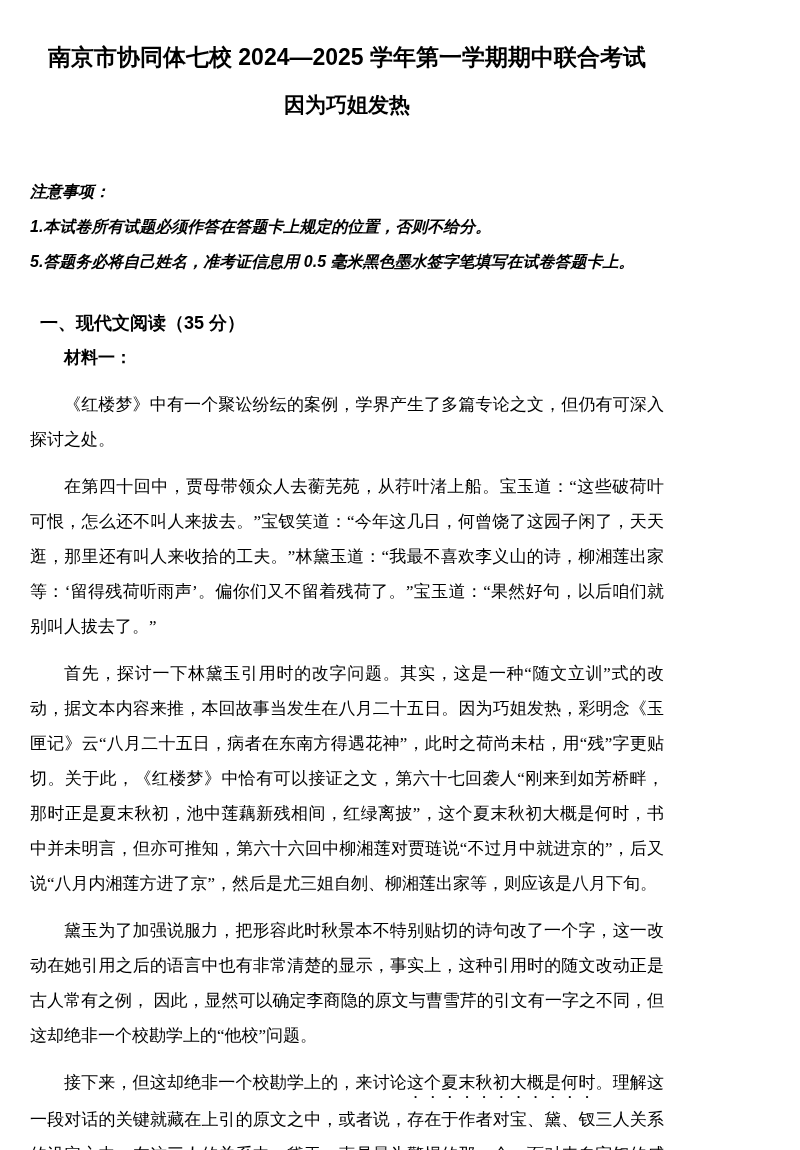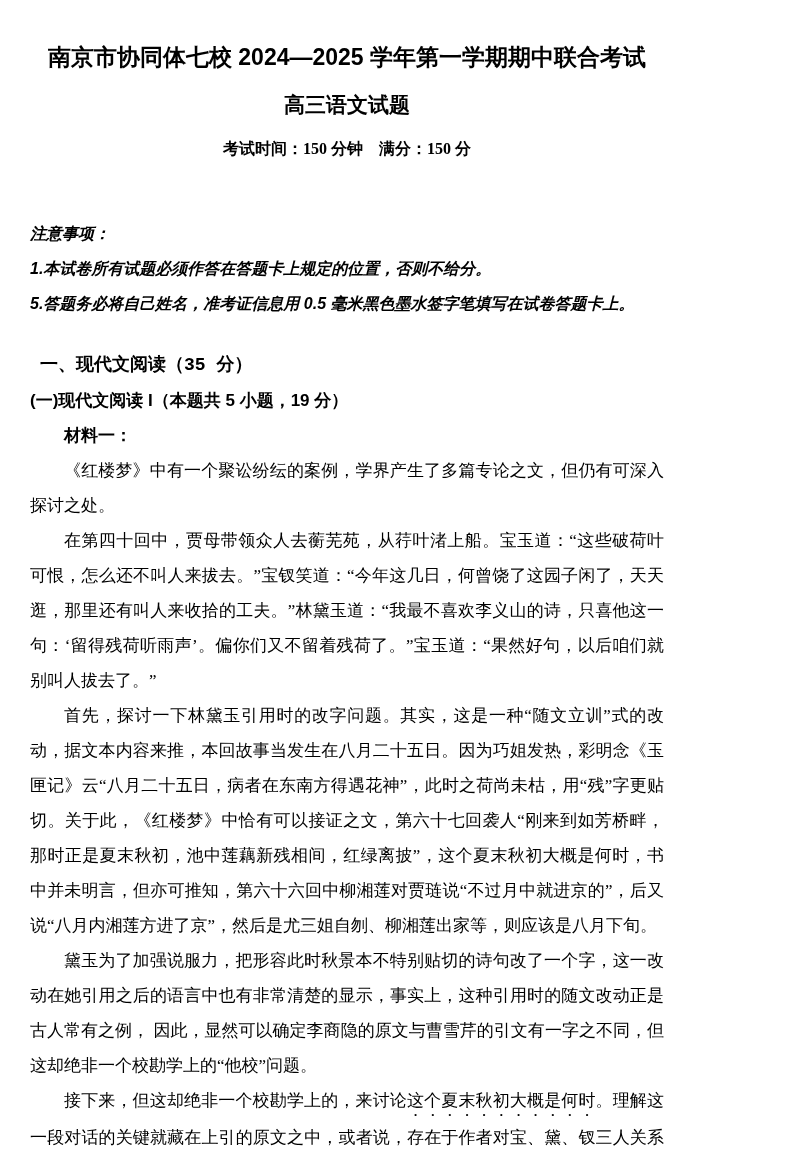--- a/index.html
+++ b/index.html
@@ -42,21 +42,21 @@
     margin-top: 56px;
     font-family: "Liberation Sans", "DejaVu Sans", sans-serif;
     font-weight: bold;
     font-size: 16px;
   }
   .notes p { line-height: 35px; font-style: italic; }
   
   .section-heading {
     margin-top: 26px;
     padding-left: 10px;
-    font-family: Liberation Mono, monospace;
+    font-family: Liberation Sans, sans-serif;
     font-weight: bold;
     font-size: 18px;
     line-height: 36px;
   }
   .subsection-heading {
     font-family: "Liberation Sans", "DejaVu Sans", sans-serif;
     font-weight: bold;
     font-size: 17px;
     line-height: 36px;
   }
@@ -70,48 +70,47 @@
     font-size: 17px;
     line-height: 34px;
     text-indent: 2em;
   }
   
   .passage p {
     font-size: 17px;
     line-height: 35px;
     text-align: justify;
     text-indent: 2em;
+    margin-top: 12px;
   }
   .em-dots {
     -webkit-text-emphasis: filled dot;
     -webkit-text-emphasis-position: under left;
     text-emphasis: filled dot;
     text-emphasis-position: under left;
   }
 </style>
 </head>
 <body>
 
 <div class="page">
 
   <h1 class="title">南京市协同体七校 2024—2025 学年第一学期期中联合考试</h1>
-  <h2 class="subtitle">高三语文试题</h2>
-  <div class="exam-info">考试时间：150 分钟　满分：150 分</div>
+  <h2 class="subtitle">因为巧姐发热</h2>
 
   <div class="notes">
     <p>注意事项：</p>
     <p>1.本试卷所有试题必须作答在答题卡上规定的位置，否则不给分。</p>
     <p>5.答题务必将自己姓名，准考证信息用 0.5 毫米黑色墨水签字笔填写在试卷答题卡上。</p>
   </div>
 
   <div class="section-heading">一、现代文阅读（35 分）</div>
-  <div class="subsection-heading">(一)现代文阅读 I（本题共 5 小题，19 分）</div>
   <div class="material-label">材料一：</div>
 
   <div class="passage">
     <p>《红楼梦》中有一个聚讼纷纭的案例，学界产生了多篇专论之文，但仍有可深入探讨之处。</p>
-    <p>在第四十回中，贾母带领众人去蘅芜苑，从荇叶渚上船。宝玉道：“这些破荷叶可恨，怎么还不叫人来拔去。”宝钗笑道：“今年这几日，何曾饶了这园子闲了，天天逛，那里还有叫人来收拾的工夫。”林黛玉道：“我最不喜欢李义山的诗，只喜他这一句：‘留得残荷听雨声’。偏你们又不留着残荷了。”宝玉道：“果然好句，以后咱们就别叫人拔去了。”</p>
+    <p>在第四十回中，贾母带领众人去蘅芜苑，从荇叶渚上船。宝玉道：“这些破荷叶可恨，怎么还不叫人来拔去。”宝钗笑道：“今年这几日，何曾饶了这园子闲了，天天逛，那里还有叫人来收拾的工夫。”林黛玉道：“我最不喜欢李义山的诗，柳湘莲出家等：‘留得残荷听雨声’。偏你们又不留着残荷了。”宝玉道：“果然好句，以后咱们就别叫人拔去了。”</p>
     <p>首先，探讨一下林黛玉引用时的改字问题。其实，这是一种“随文立训”式的改动，据文本内容来推，本回故事当发生在八月二十五日。因为巧姐发热，彩明念《玉匣记》云“八月二十五日，病者在东南方得遇花神”，此时之荷尚未枯，用“残”字更贴切。关于此，《红楼梦》中恰有可以接证之文，第六十七回袭人“刚来到如芳桥畔，那时正是夏末秋初，池中莲藕新残相间，红绿离披”，这个夏末秋初大概是何时，书中并未明言，但亦可推知，第六十六回中柳湘莲对贾琏说“不过月中就进京的”，后又说“八月内湘莲方进了京”，然后是尤三姐自刎、柳湘莲出家等，则应该是八月下旬。</p>
     <p>黛玉为了加强说服力，把形容此时秋景本不特别贴切的诗句改了一个字，这一改动在她引用之后的语言中也有非常清楚的显示，事实上，这种引用时的随文改动正是古人常有之例， 因此，显然可以确定李商隐的原文与曹雪芹的引文有一字之不同，但这却绝非一个校勘学上的“他校”问题。</p>
     <p><span>接下来，但这却绝非一个校勘学上的，来讨论</span><span class="em-dots">这个夏末秋初大概是何时</span><span>。理解这一段对话的关键就藏在上引的原文之中，或者说，存在于作者对宝、黛、钗三人关系的设定之中。在这三人的关系中，黛玉一直是最为警惕的那一个，面对来自宝钗的威胁，她总是下意识地防范，甚至会主动出击。仔细看一下原文。先是宝玉说“这些破荷叶可恨，怎么还不叫人来拔去”，这时，如果宝钗未接话，黛玉或许也可能赞同宝玉的意见，然而心思细密又喜欢给人讲道理的宝姐姐这时肯定会有所表现，所以她立刻就接着说：“今年这几</span></p>
   </div>
 
 </div>
 
 </body></html>

